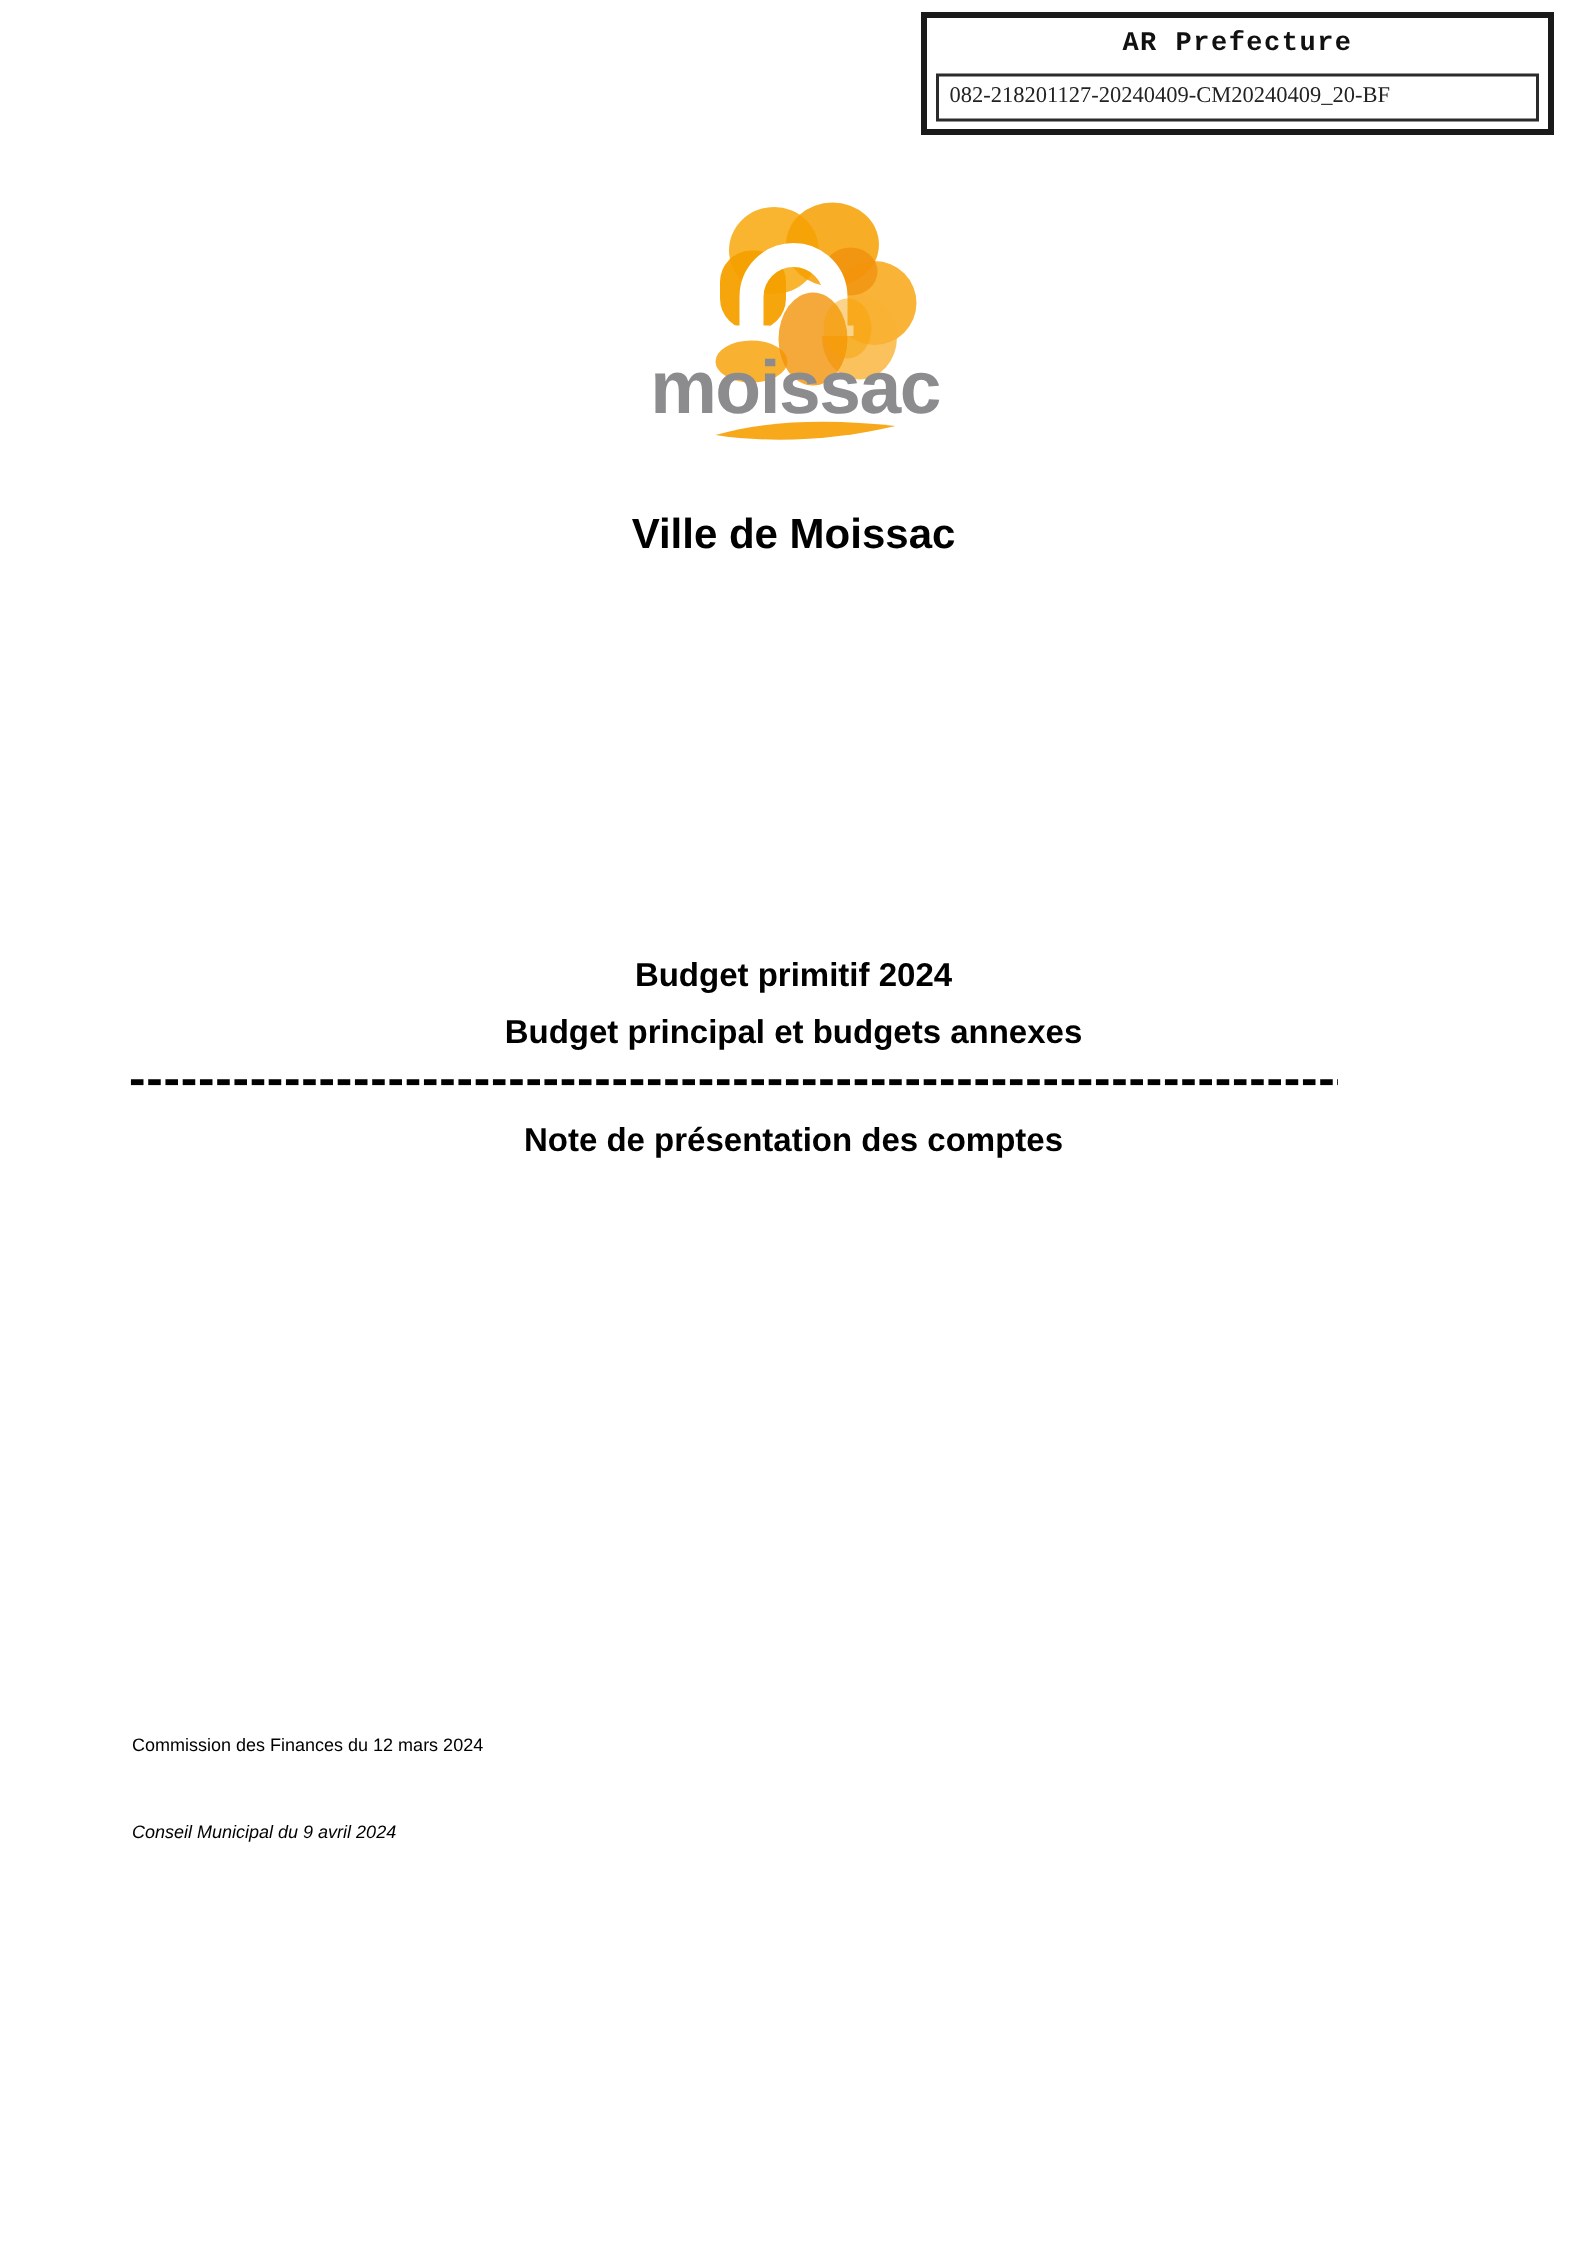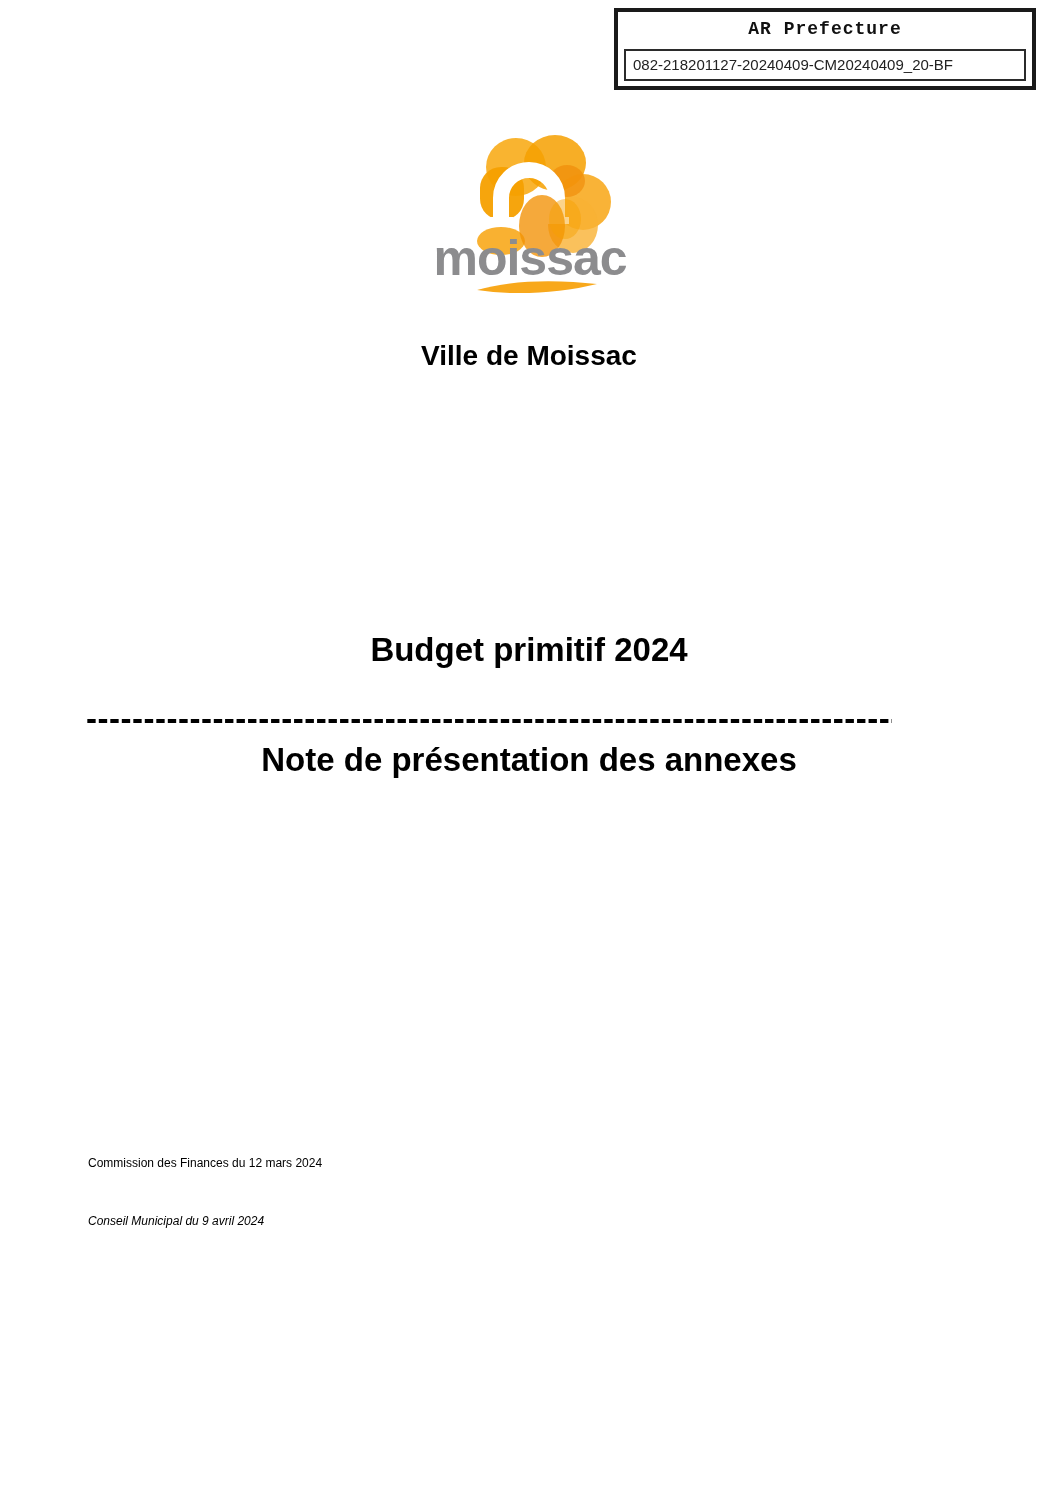--- a/index.html
+++ b/index.html
@@ -29,21 +29,21 @@
     letter-spacing: 1px;
     text-align: center;
     margin-top: 7px;
     color: #111;
   }
   .stamp-inner {
     position: absolute;
     left: 6px; right: 6px; top: 37px; bottom: 5px;
     border: 2px solid #2b2b2b;
     padding: 4px 7px;
-    font-family: Liberation Sans, sans-serif;
+    font-family: Liberation Serif, serif;
     font-size: 15px;
     line-height: 19px;
     color: #222;
     white-space: nowrap;
     overflow: hidden;
   }
 
   
   .logo-svg { position: absolute; left: 415px; top: 123px; }
   .logo-wordmark {
@@ -59,21 +59,21 @@
     text-align: center;
     font-size: 28px;
     font-weight: bold;
     line-height: 38px;
     color: #000;
   }
   .title-line1, .title-line2, .note-title {
     position: absolute;
     left: 0; width: 100%;
     text-align: center;
-    font-size: 33px;
+    font-size: 22px;
     font-weight: bold;
     line-height: 38px;
     color: #000;
   }
   .title-line1 { top: 631px; }
   .title-line2 { top: 669px; }
   .note-title  { top: 741px; }
   .dashed-divider {
     position: absolute;
     top: 703px; left: 86px;
@@ -130,19 +130,20 @@
     <ellipse cx="150" cy="96" rx="16" ry="20" opacity="0.45" fill="#F6A000"></ellipse>
 
     <text class="logo-wordmark" x="115" y="152" text-anchor="middle" font-size="50" fill="#8C8C8E">moissac</text>
 
     <path d="M 62 167 C 100 156 145 157 182 161 C 145 170 100 173 62 167 Z" fill="#F8A81B"></path>
   </svg>
 
   <div class="city-title">Ville de Moissac</div>
 
   <div class="title-line1">Budget primitif 2024</div>
+  <div class="title-line2">Budget principal et budgets annexes</div>
   <div class="dashed-divider">------------------------------------------------------------------------------</div>
-  <div class="note-title">Note de présentation des annexes</div>
+  <div class="note-title">Note de présentation des comptes</div>
 
   <div class="footer-line commission">Commission des Finances du 12 mars 2024</div>
   <div class="footer-line council">Conseil Municipal du 9 avril 2024</div>
 
 </div>
 
 </body></html>

